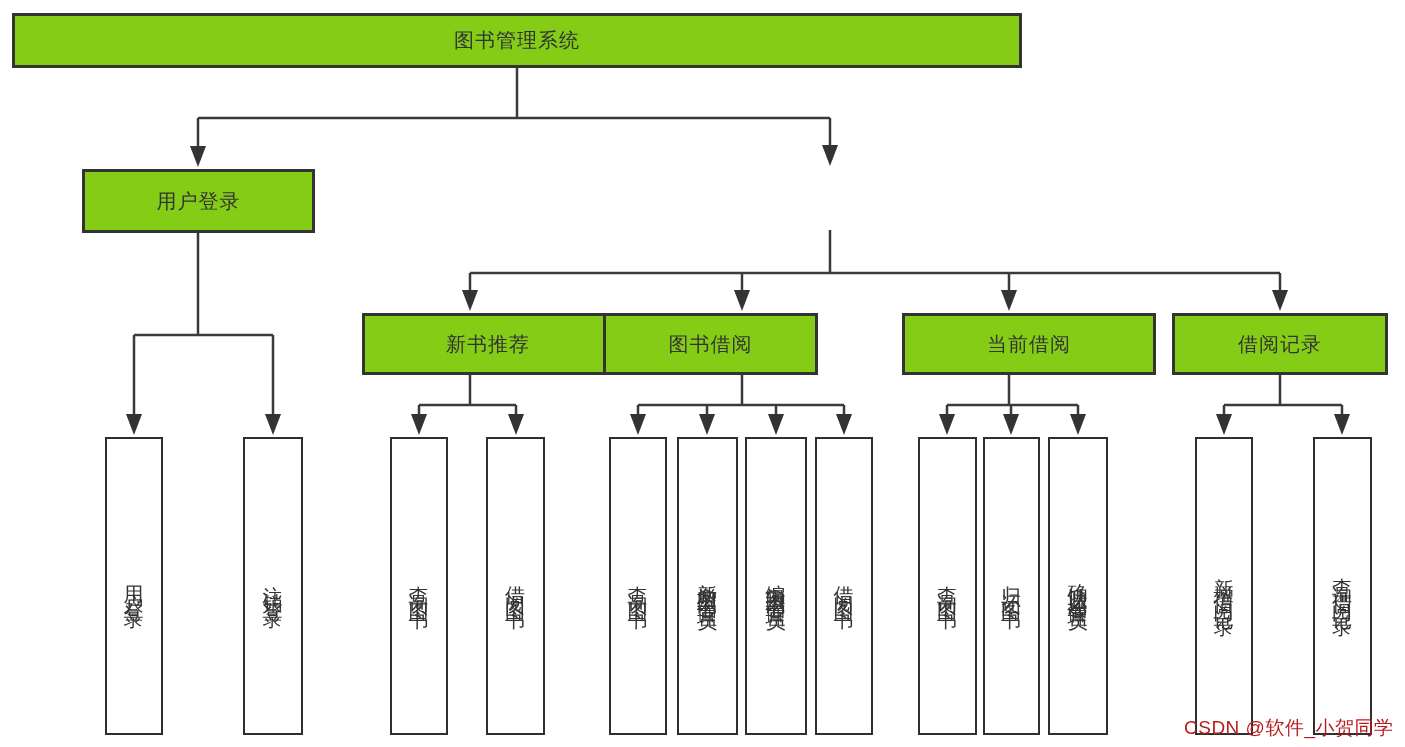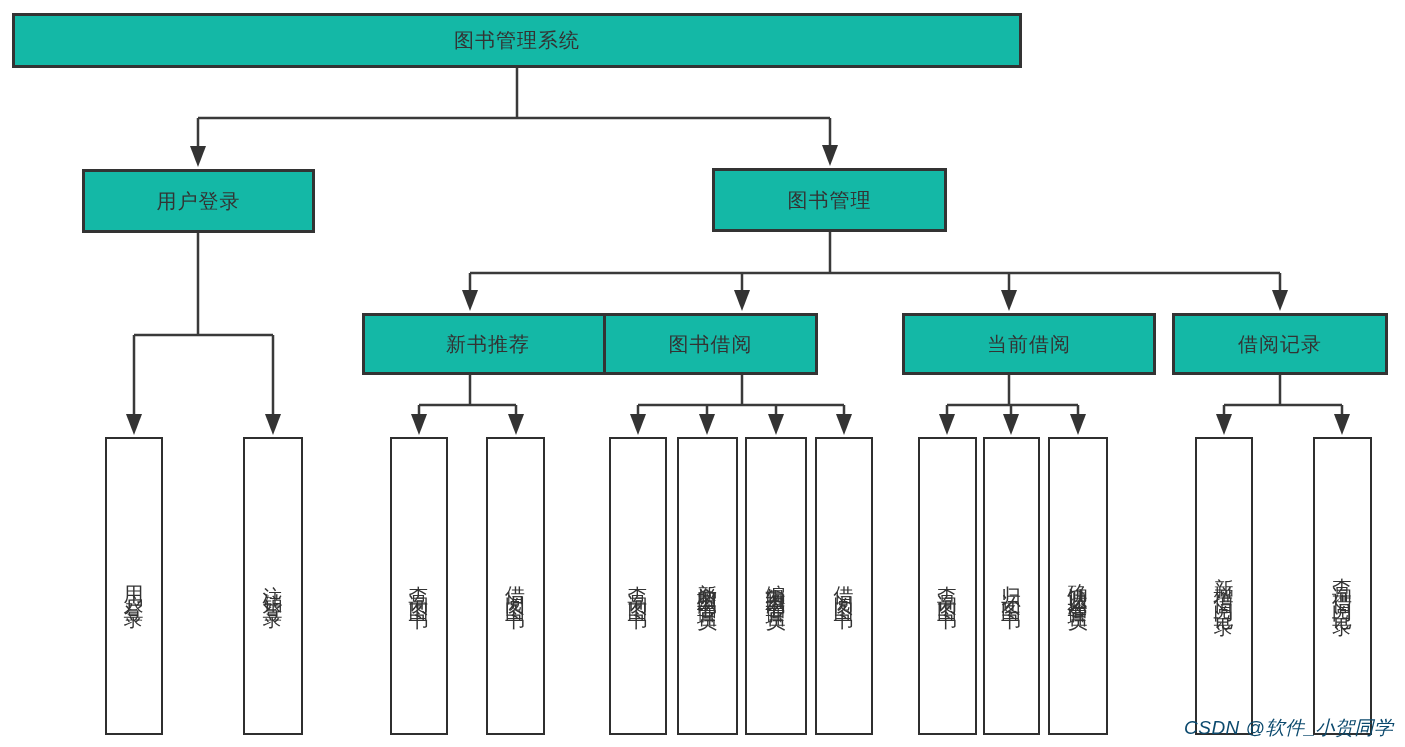--- a/index.html
+++ b/index.html
@@ -3,35 +3,35 @@
 <meta charset="utf-8">
 <style>
   html,body{margin:0;padding:0;background:#ffffff;}
   #canvas{
     position:relative;width:1405px;height:747px;background:#ffffff;overflow:hidden;
     font-family:"Liberation Sans","DejaVu Sans",sans-serif;color:#333333;
   }
   #wires{position:absolute;left:0;top:0;z-index:0;}
   .hbox{
     position:absolute;z-index:1;box-sizing:border-box;
-    background:#14b8a6;border:3px solid #333333;
+    background:#84cc16;border:3px solid #333333;
     display:flex;align-items:center;justify-content:center;
     font-size:20px;letter-spacing:1px;color:#333333;white-space:nowrap;
   }
   .leaf{
     position:absolute;z-index:1;box-sizing:border-box;top:437px;height:298px;
     background:#ffffff;border:2.5px solid #2f2f2f;
     writing-mode:vertical-lr;text-orientation:mixed;
     display:flex;align-items:center;justify-content:center;
     font-size:20px;letter-spacing:8px;color:#333333;line-height:1;
   }
   .leaf.dense{letter-spacing:4px;}
   #watermark{
     position:absolute;z-index:3;left:1184px;top:715px;
-    font-size:19px;letter-spacing:0.5px;color:#0c4a6e;white-space:nowrap;font-style:italic;
+    font-size:19px;letter-spacing:0.5px;color:#b91c1c;white-space:nowrap;
   }
 </style>
 </head>
 <body>
 
 <div id="canvas">
 
   <svg id="wires" width="1405" height="747" viewBox="0 0 1405 747">
     <g fill="none" stroke="#3a3a3a" stroke-width="2.5">
       <path d="M517 66 V118 M198 118 H830 M198 118 V150 M830 118 V149
@@ -61,21 +61,20 @@
       <polygon points="1003,414 1019,414 1011,435"></polygon>
       <polygon points="1070,414 1086,414 1078,435"></polygon>
       <polygon points="1216,414 1232,414 1224,435"></polygon>
       <polygon points="1334,414 1350,414 1342,435"></polygon>
     </g>
   </svg>
 
   <div class="hbox" style="left:12px;top:13px;width:1010px;height:55px">图书管理系统</div>
 
   <div class="hbox" style="left:82px;top:169px;width:233px;height:64px">用户登录</div>
-  <div class="hbox" style="left:712px;top:168px;width:235px;height:64px">图书管理</div>
 
   <div class="hbox" style="left:362px;top:313px;width:252px;height:62px">新书推荐</div>
   <div class="hbox" style="left:603px;top:313px;width:215px;height:62px">图书借阅</div>
   <div class="hbox" style="left:902px;top:313px;width:254px;height:62px">当前借阅</div>
   <div class="hbox" style="left:1172px;top:313px;width:216px;height:62px">借阅记录</div>
 
   <div class="leaf" style="left:105px;width:58px">用户登录</div>
   <div class="leaf" style="left:243px;width:60px">注销登录</div>
 
   <div class="leaf" style="left:390px;width:58px">查询图书</div>

